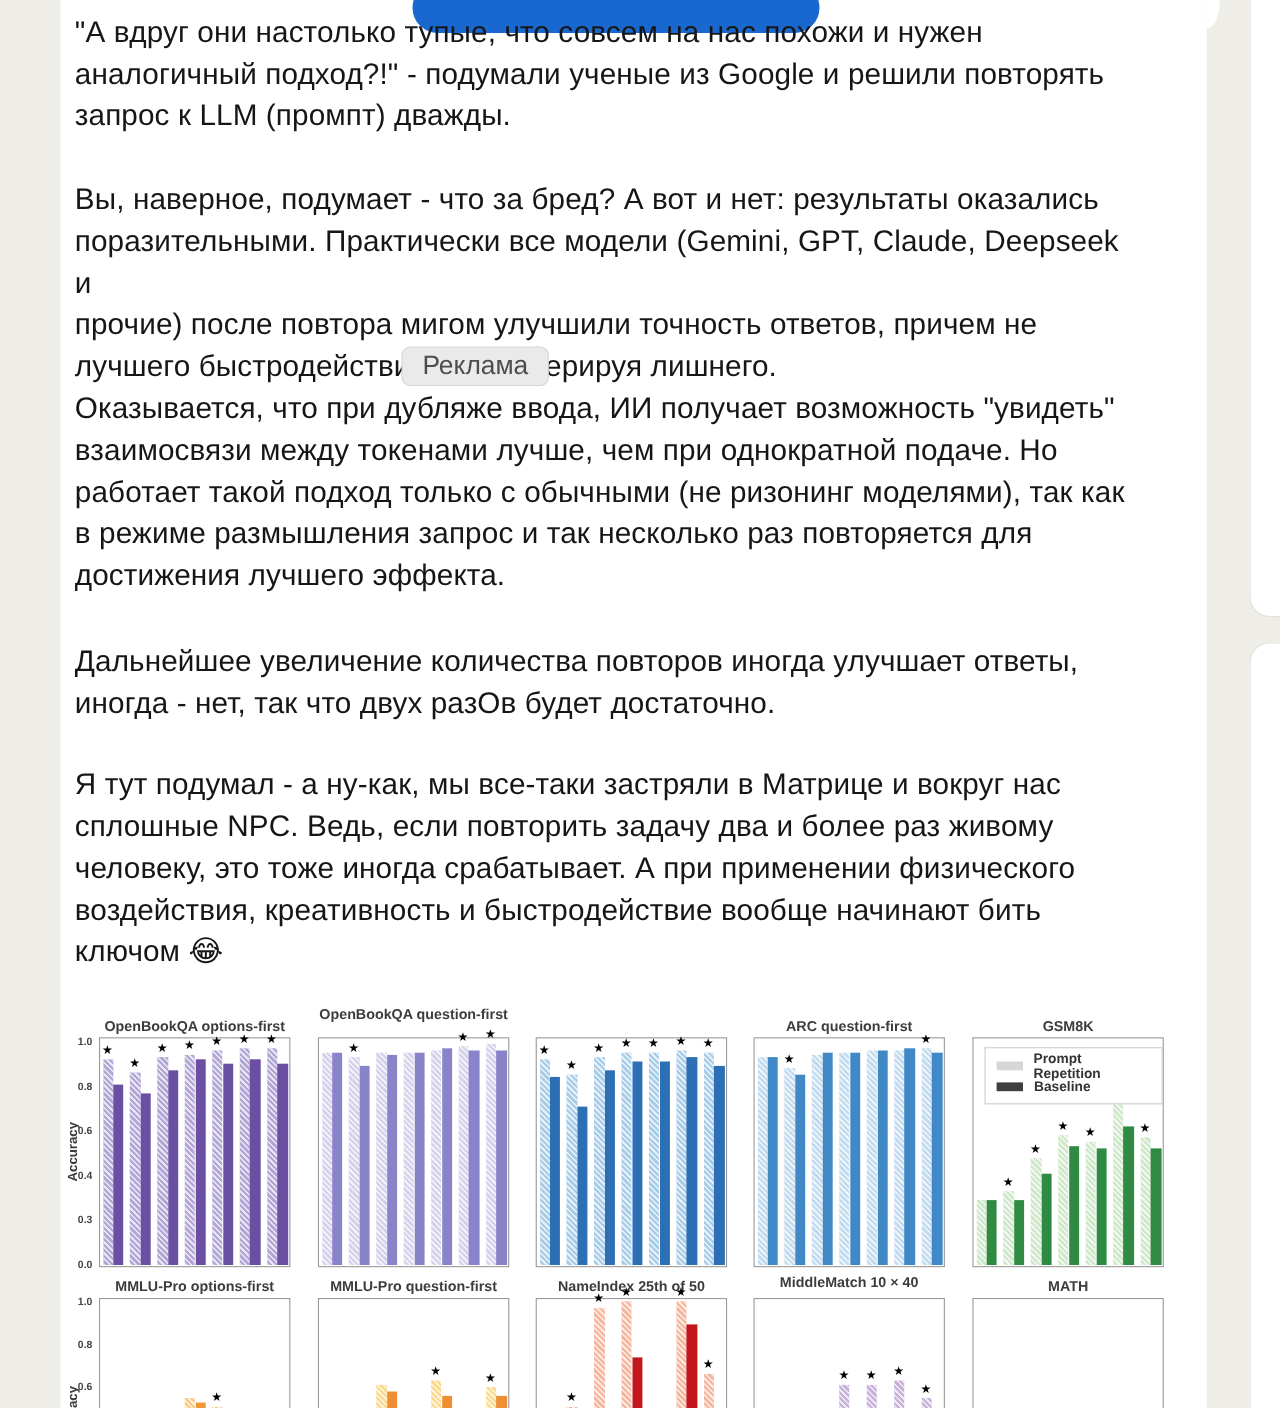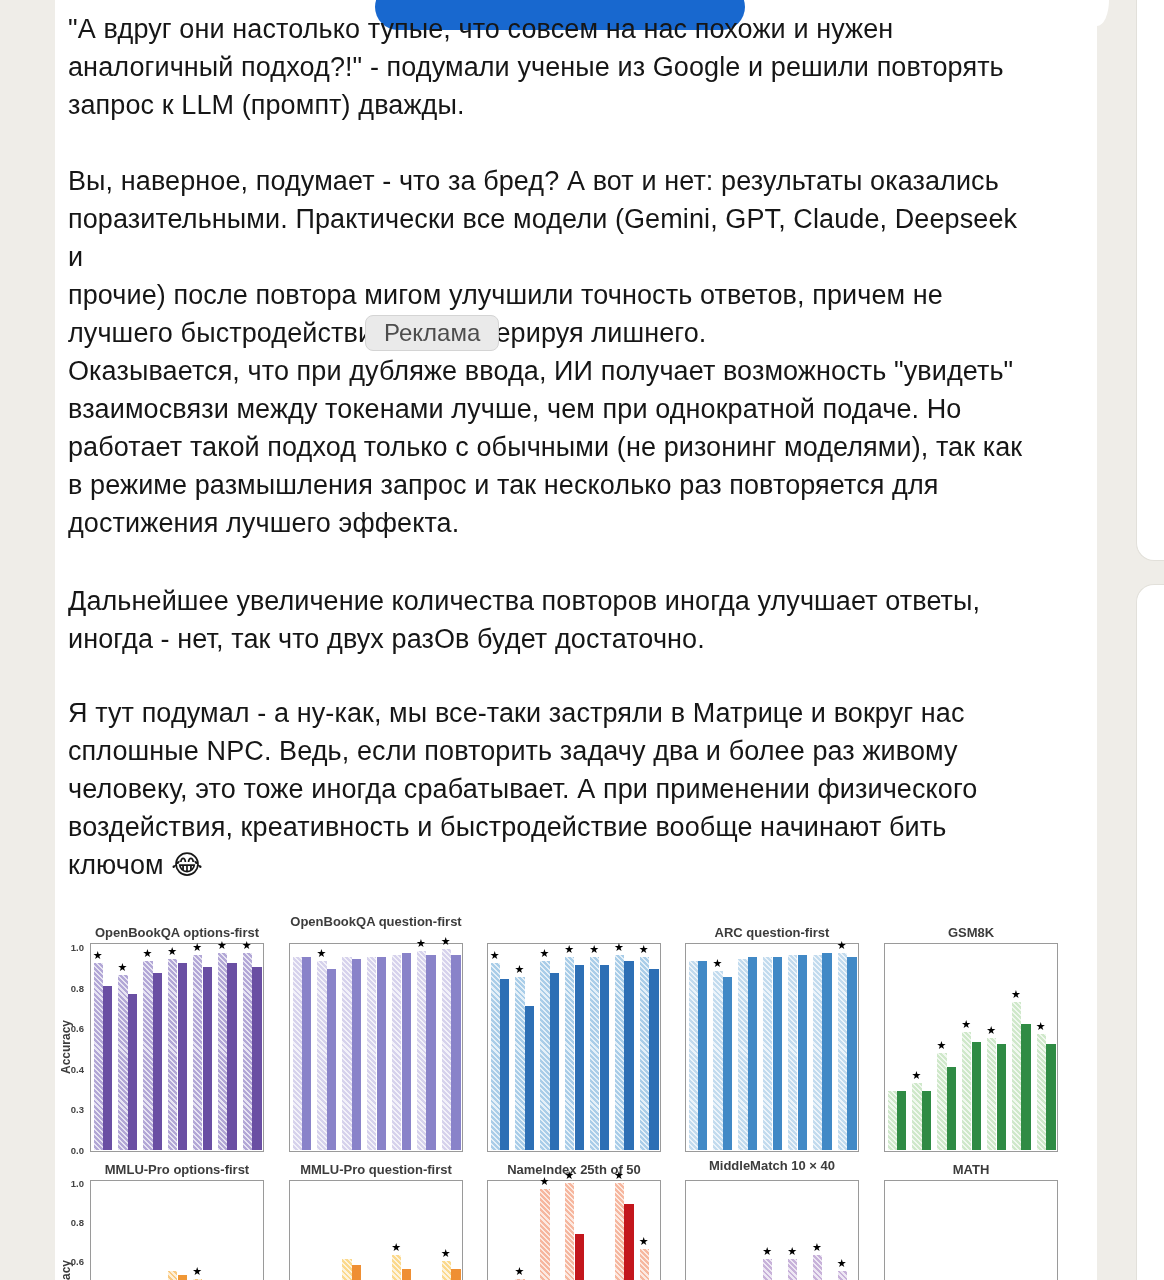--- a/index.html
+++ b/index.html
@@ -202,20 +202,30 @@
       <div class="star" style="left: 76.2714px; bottom: 120.74px;">★</div>
       <div class="bar light" style="left: 102.029px; width: 9.2px; bottom: 1px; height: 111.65px; background-color: rgb(207, 232, 202);"></div>
       <div class="bar dark" style="left: 111.629px; width: 9.2px; bottom: 1px; height: 105.56px; background-color: rgb(47, 139, 68);"></div>
       <div class="star" style="left: 101.129px; bottom: 114.65px;">★</div>
       <div class="bar light" style="left: 126.886px; width: 9.2px; bottom: 1px; height: 148.19px; background-color: rgb(207, 232, 202);"></div>
       <div class="bar dark" style="left: 136.486px; width: 9.2px; bottom: 1px; height: 125.86px; background-color: rgb(47, 139, 68);"></div>
       <div class="star" style="left: 125.986px; bottom: 151.19px;">★</div>
       <div class="bar light" style="left: 151.743px; width: 9.2px; bottom: 1px; height: 115.71px; background-color: rgb(207, 232, 202);"></div>
       <div class="bar dark" style="left: 161.343px; width: 9.2px; bottom: 1px; height: 105.56px; background-color: rgb(47, 139, 68);"></div>
       <div class="star" style="left: 150.843px; bottom: 118.71px;">★</div>
+      <div class="legend" style="left: 10px; top: 8px;">
+        <div class="legend-row">
+          <div class="legend-swatch" style="background: rgb(214, 214, 214);"></div>
+          <div class="">Prompt Repetition</div>
+        </div>
+        <div class="legend-row">
+          <div class="legend-swatch" style="background: rgb(63, 63, 63);"></div>
+          <div class="">Baseline</div>
+        </div>
+      </div>
     </div>
     <div class="chart-title" style="left: 90px; width: 174px; top: 1162px;">MMLU-Pro options-first</div>
     <div class="chart-box" style="left: 90px; top: 1180px; width: 174px; height: 198px;">
       <div class="bar light" style="left: 77.1714px; width: 9.2px; bottom: 1px; height: 105.3px; background-color: rgb(249, 201, 127);"></div>
       <div class="bar dark" style="left: 86.7714px; width: 9.2px; bottom: 1px; height: 101.4px; background-color: rgb(240, 151, 53);"></div>
       <div class="bar light" style="left: 102.029px; width: 9.2px; bottom: 1px; height: 97.5px; background-color: rgb(249, 201, 127);"></div>
       <div class="star" style="left: 101.129px; bottom: 100.5px;">★</div>
     </div>
     <div class="chart-title" style="left: 289px; width: 174px; top: 1162px;">MMLU-Pro question-first</div>
     <div class="chart-box" style="left: 289px; top: 1180px; width: 174px; height: 198px;">

